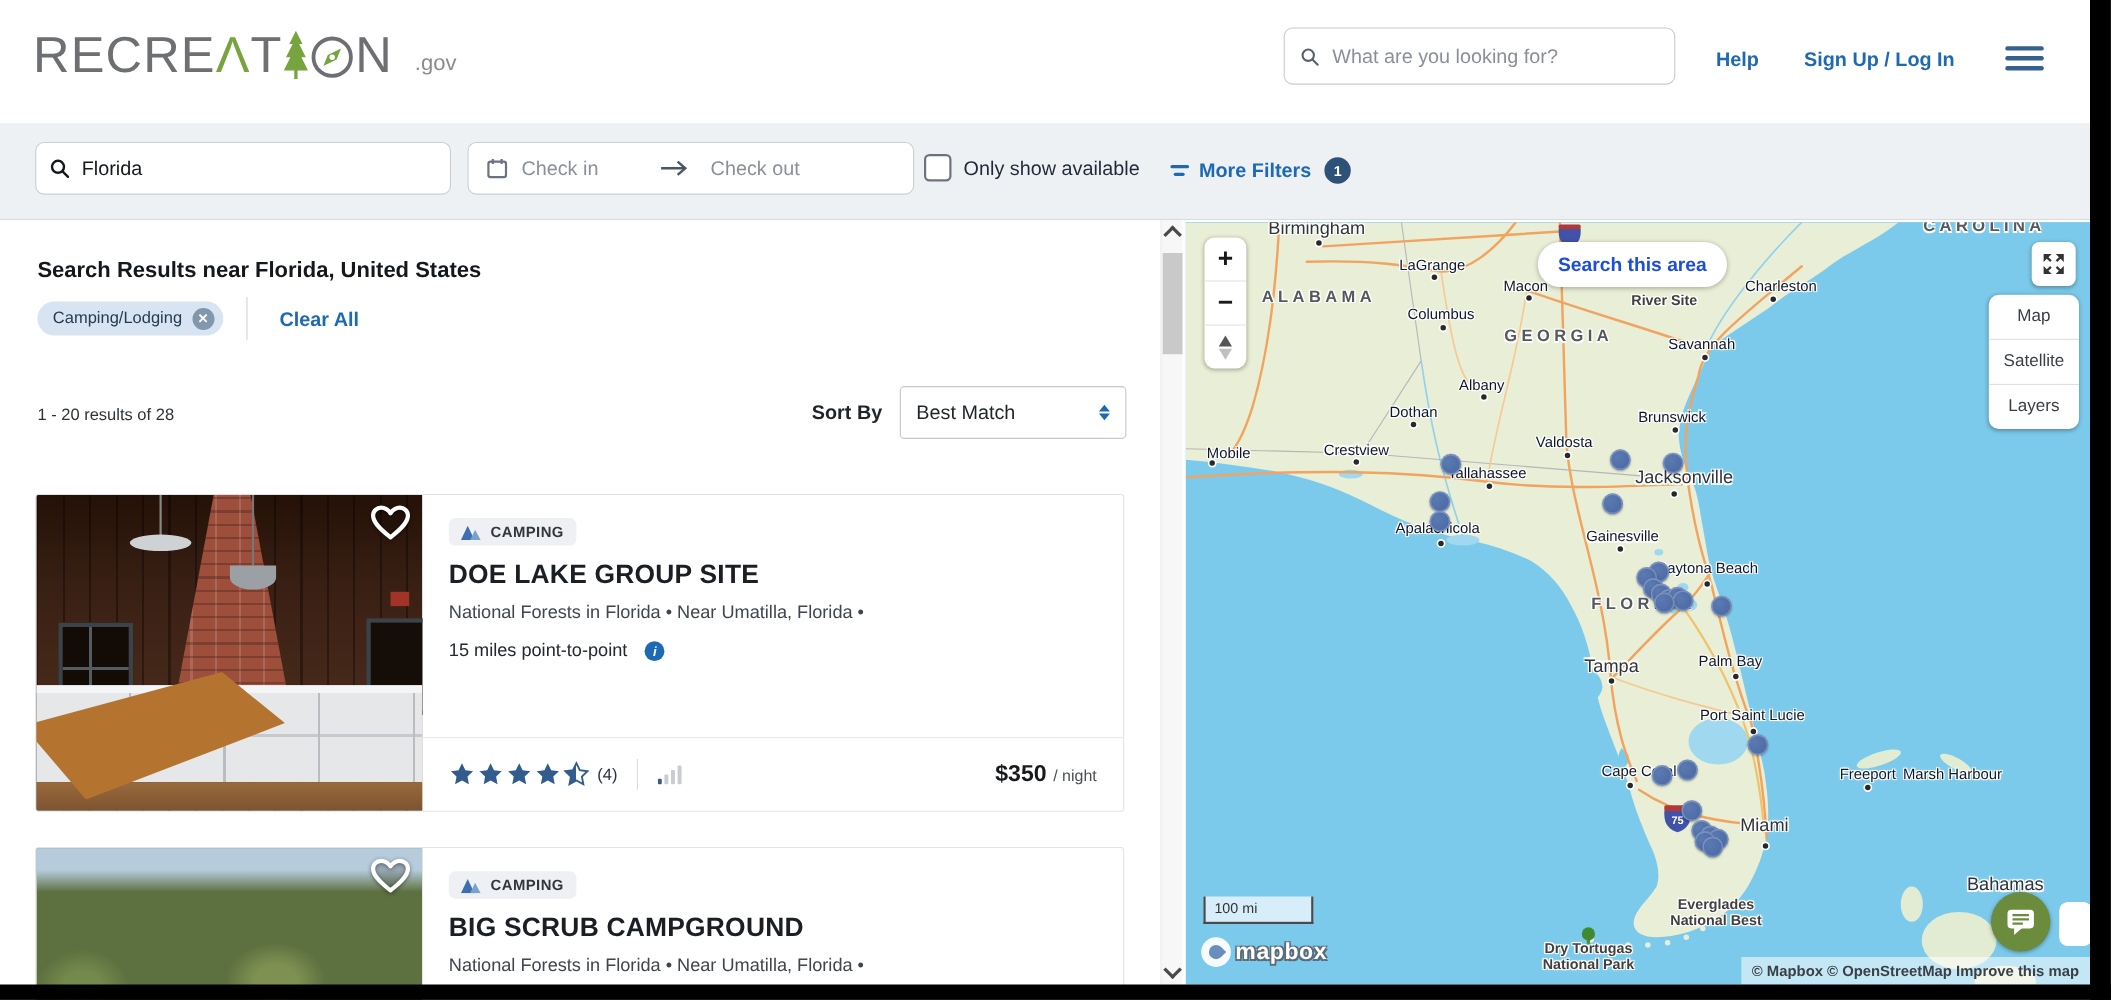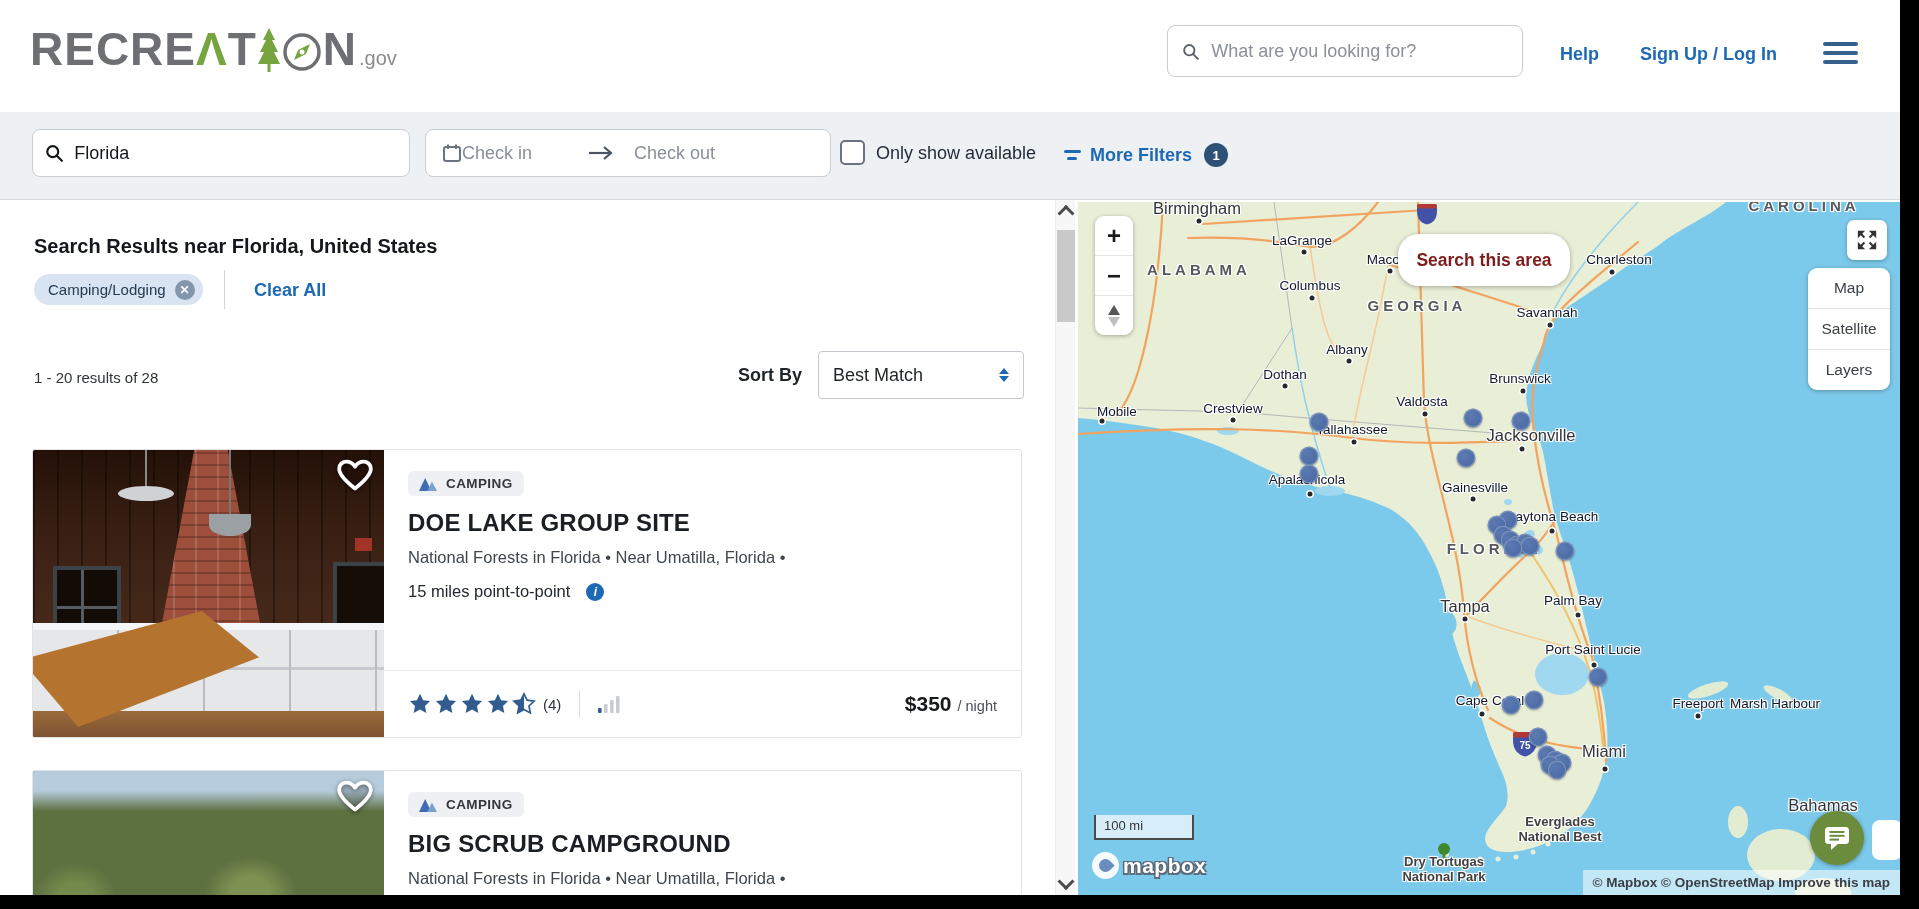--- a/index.html
+++ b/index.html
@@ -4,24 +4,24 @@
 <style>
   html,body{margin:0;padding:0;background:#000;}
   #app{position:relative;width:1919px;height:909px;background:#fff;overflow:hidden;
        font-family:"Liberation Sans",sans-serif;color:#1f2328;}
   
   .edge-right{position:absolute;top:0;right:0;width:19px;height:909px;background:#000;z-index:90;}
   .edge-bottom{position:absolute;left:0;bottom:0;width:1919px;height:14px;background:#000;z-index:90;}
   
   header{position:absolute;left:0;top:0;width:1919px;height:112px;background:#fff;}
   .logo{position:absolute;left:30px;top:26px;display:flex;align-items:flex-end;cursor:pointer;}
-  .logo .lt{font-size:46px;font-weight:700;letter-spacing:1px;color:#6d6f72;line-height:1;}
+  .logo .lt{font-size:46px;font-weight:400;letter-spacing:1px;color:#6d6f72;line-height:1;}
   .logo .green{color:#76a43f;}
   .logo svg{display:block;margin:0 1px;}
-  .logo .suffix{font-size:20px;color:#8a8b8e;margin-left:2px;margin-bottom:2px;}
+  .logo .suffix{font-size:20px;color:#8a8b8e;margin-left:20px;margin-bottom:2px;}
   .hsearch{position:absolute;left:1167px;top:25px;width:356px;height:52px;border:1px solid #c6ccd2;
            border-radius:8px;display:flex;align-items:center;padding:0 14px;box-sizing:border-box;background:#fff;}
   .hsearch input{border:none;outline:none;font-size:18px;color:#1f2328;width:100%;margin-left:10px;
                  font-family:"Liberation Sans",sans-serif;}
   .hsearch input::placeholder{color:#8a9099;}
   .hlink{position:absolute;top:44px;font-size:18px;font-weight:700;color:#1d69b3;text-decoration:none;cursor:pointer;}
   .hlink.help{left:1560px;}
   .hlink.signup{left:1640px;}
   .hamburger{position:absolute;left:1823px;top:42px;width:35px;height:22px;display:flex;
              flex-direction:column;justify-content:space-between;cursor:pointer;}
@@ -31,21 +31,21 @@
              border-bottom:1px solid #d8dbe0;box-sizing:border-box;}
   .loc-input{position:absolute;left:32px;top:17px;width:378px;height:48px;background:#fff;
              border:1px solid #c9ced4;border-radius:8px;display:flex;align-items:center;
              padding:0 12px;box-sizing:border-box;}
   .loc-input input{border:none;outline:none;font-size:18px;color:#15181b;width:100%;margin-left:9px;
                    font-family:"Liberation Sans",sans-serif;font-weight:500;}
   .dates{position:absolute;left:425px;top:17px;width:406px;height:48px;background:#fff;
          border:1px solid #c9ced4;border-radius:8px;display:flex;align-items:center;
          padding:0 16px;box-sizing:border-box;}
   .dates .ph{font-size:18px;color:#8a9099;}
-  .dates .ci{width:120px;}
+  .dates .ci{margin-left:12px;width:120px;}
   .dates .co{margin-left:14px;}
   .dates .arrow{margin:0 6px;}
   .chkbox{position:absolute;left:840px;top:28px;width:25px;height:25px;background:#fff;
           border:2px solid #6b7280;border-radius:5px;box-sizing:border-box;cursor:pointer;}
   .chklabel{position:absolute;left:876px;top:31px;font-size:18px;color:#1f2937;}
   .morefilters{position:absolute;left:1064px;top:31px;display:flex;align-items:center;cursor:pointer;}
   .mf-icon{width:18px;height:14px;position:relative;margin-right:8px;}
   .mf-icon i{position:absolute;left:0;height:3px;border-radius:2px;background:#1d69b3;display:block;}
   .mf-icon i:nth-child(1){top:2px;width:17px;}
   .mf-icon i:nth-child(2){top:9px;width:10px;left:3px;}
@@ -157,23 +157,23 @@
           background:radial-gradient(circle at 35% 35%,#5b7ab2,#47659f);
           box-shadow:inset 0 0 0 1.5px rgba(255,255,255,.22),0 1px 2px rgba(0,0,0,.3);cursor:pointer;}
   .zoomctl{position:absolute;left:17px;top:14px;width:38px;background:#fff;border-radius:9px;
            box-shadow:0 1px 4px rgba(0,0,0,.3);overflow:hidden;}
   .zoomctl .zbtn{height:39px;display:flex;align-items:center;justify-content:center;cursor:pointer;
                  font-size:24px;font-weight:700;color:#1a1a1a;}
   .zoomctl .zbtn + .zbtn{border-top:1px solid #e4e4e4;}
   .tilt{display:flex;flex-direction:column;align-items:center;gap:2px;}
   .tilt .t-up{width:0;height:0;border-left:6px solid transparent;border-right:6px solid transparent;border-bottom:10px solid #555;}
   .tilt .t-dn{width:0;height:0;border-left:6px solid transparent;border-right:6px solid transparent;border-top:10px solid #c0c0c0;}
-  .search-area{position:absolute;left:320px;top:32px;width:172px;height:52px;background:#fff;border-radius:21px;
+  .search-area{position:absolute;left:320px;top:18px;width:172px;height:41px;background:#fff;border-radius:21px;
                box-shadow:0 1px 5px rgba(0,0,0,.3);display:flex;align-items:center;justify-content:center;
-               font-size:17.5px;font-weight:700;color:#7f1d1d;cursor:pointer;}
+               font-size:17.5px;font-weight:700;color:#1d4ed8;cursor:pointer;}
   .fullscreen{position:absolute;left:769px;top:18px;width:40px;height:40px;background:#fff;border-radius:7px;
               box-shadow:0 1px 4px rgba(0,0,0,.3);display:flex;align-items:center;justify-content:center;cursor:pointer;}
   .stylestack{position:absolute;left:730px;top:66px;width:82px;background:#fff;border-radius:9px;
               box-shadow:0 1px 4px rgba(0,0,0,.3);overflow:hidden;}
   .stylestack .sbtn{height:40px;display:flex;align-items:center;justify-content:center;font-size:15.5px;
                     color:#3a3f45;cursor:pointer;}
   .stylestack .sbtn + .sbtn{border-top:1px solid #e0e0e0;}
   .scalebar{position:absolute;left:16px;top:613px;width:100px;height:25px;background:rgba(245,250,255,.75);
             border:2px solid #4a4a4a;border-top:none;box-sizing:border-box;font-size:13px;color:#333;
             padding:3px 0 0 8px;}

